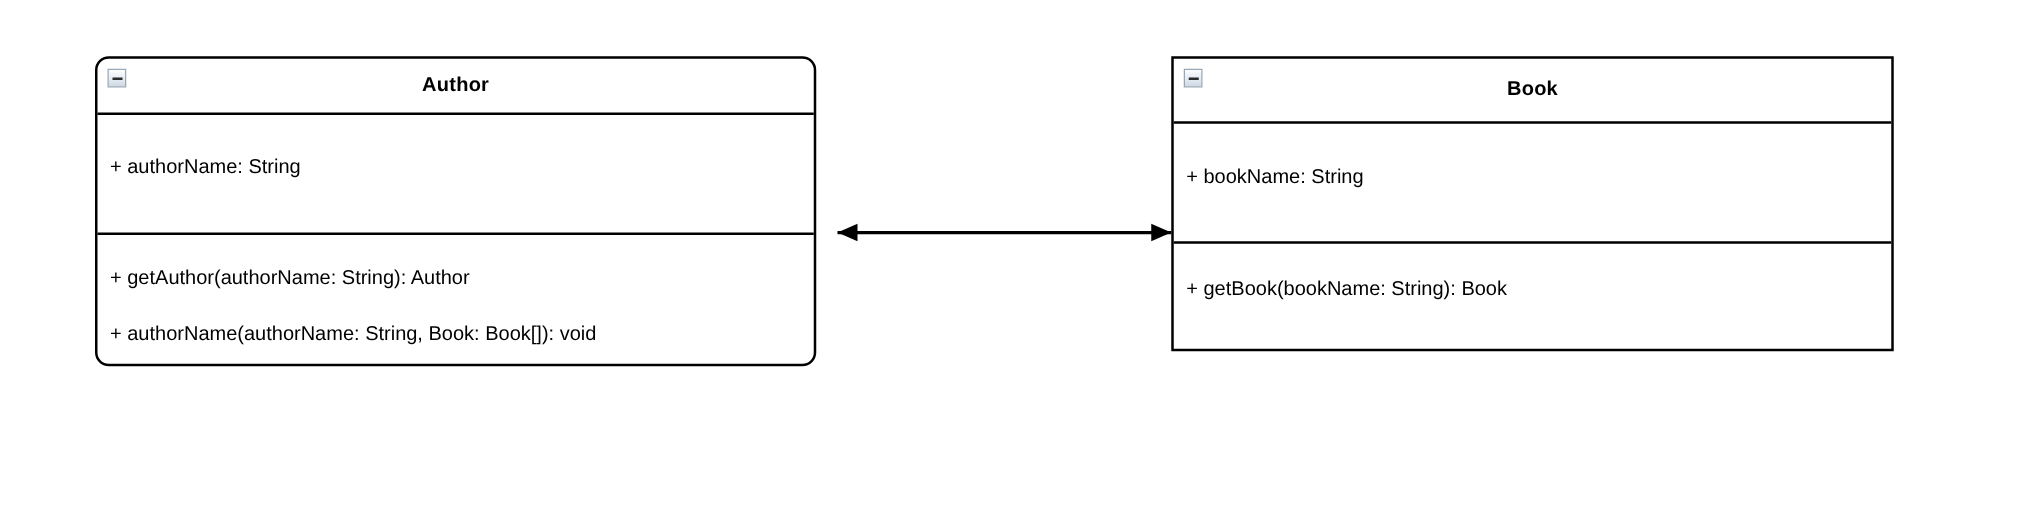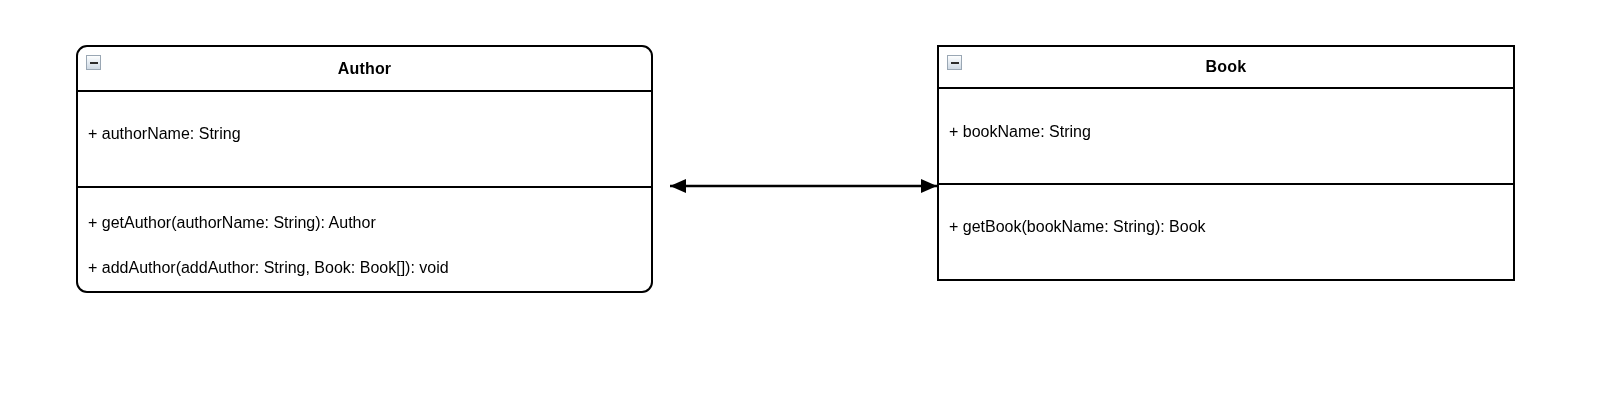--- a/index.html
+++ b/index.html
@@ -110,27 +110,27 @@
       <span class="collapse-icon"></span>
       <span class="uml-title">Author</span>
     </div>
 
     <div class="uml-compartment attributes" style="height:96px;">
       <div class="uml-member" style="margin-bottom:22px;">+ authorName: String</div>
     </div>
 
     <div class="uml-compartment methods" style="flex:1 1 auto;">
       <div class="uml-member" style="margin-bottom:26px;">+ getAuthor(authorName: String): Author</div>
-      <div class="uml-member">+ addAuthor(addAuthor: String, Book: Book[]): void</div>
+      <div class="uml-member">+ authorName(authorName: String, Book: Book[]): void</div>
     </div>
   </div>
 
   <div class="uml-class" id="class-book" style="left:937px; top:45px; width:578px; height:236px;">
 
-    <div class="uml-header" style="height:42px;">
+    <div class="uml-header" style="height:52px;">
       <span class="collapse-icon"></span>
       <span class="uml-title">Book</span>
     </div>
 
     <div class="uml-compartment attributes" style="height:96px;">
       <div class="uml-member" style="margin-bottom:20px;">+ bookName: String</div>
     </div>
 
     <div class="uml-compartment methods" style="flex:1 1 auto;">
       <div class="uml-member" style="margin-bottom:22px;">+ getBook(bookName: String): Book</div>

